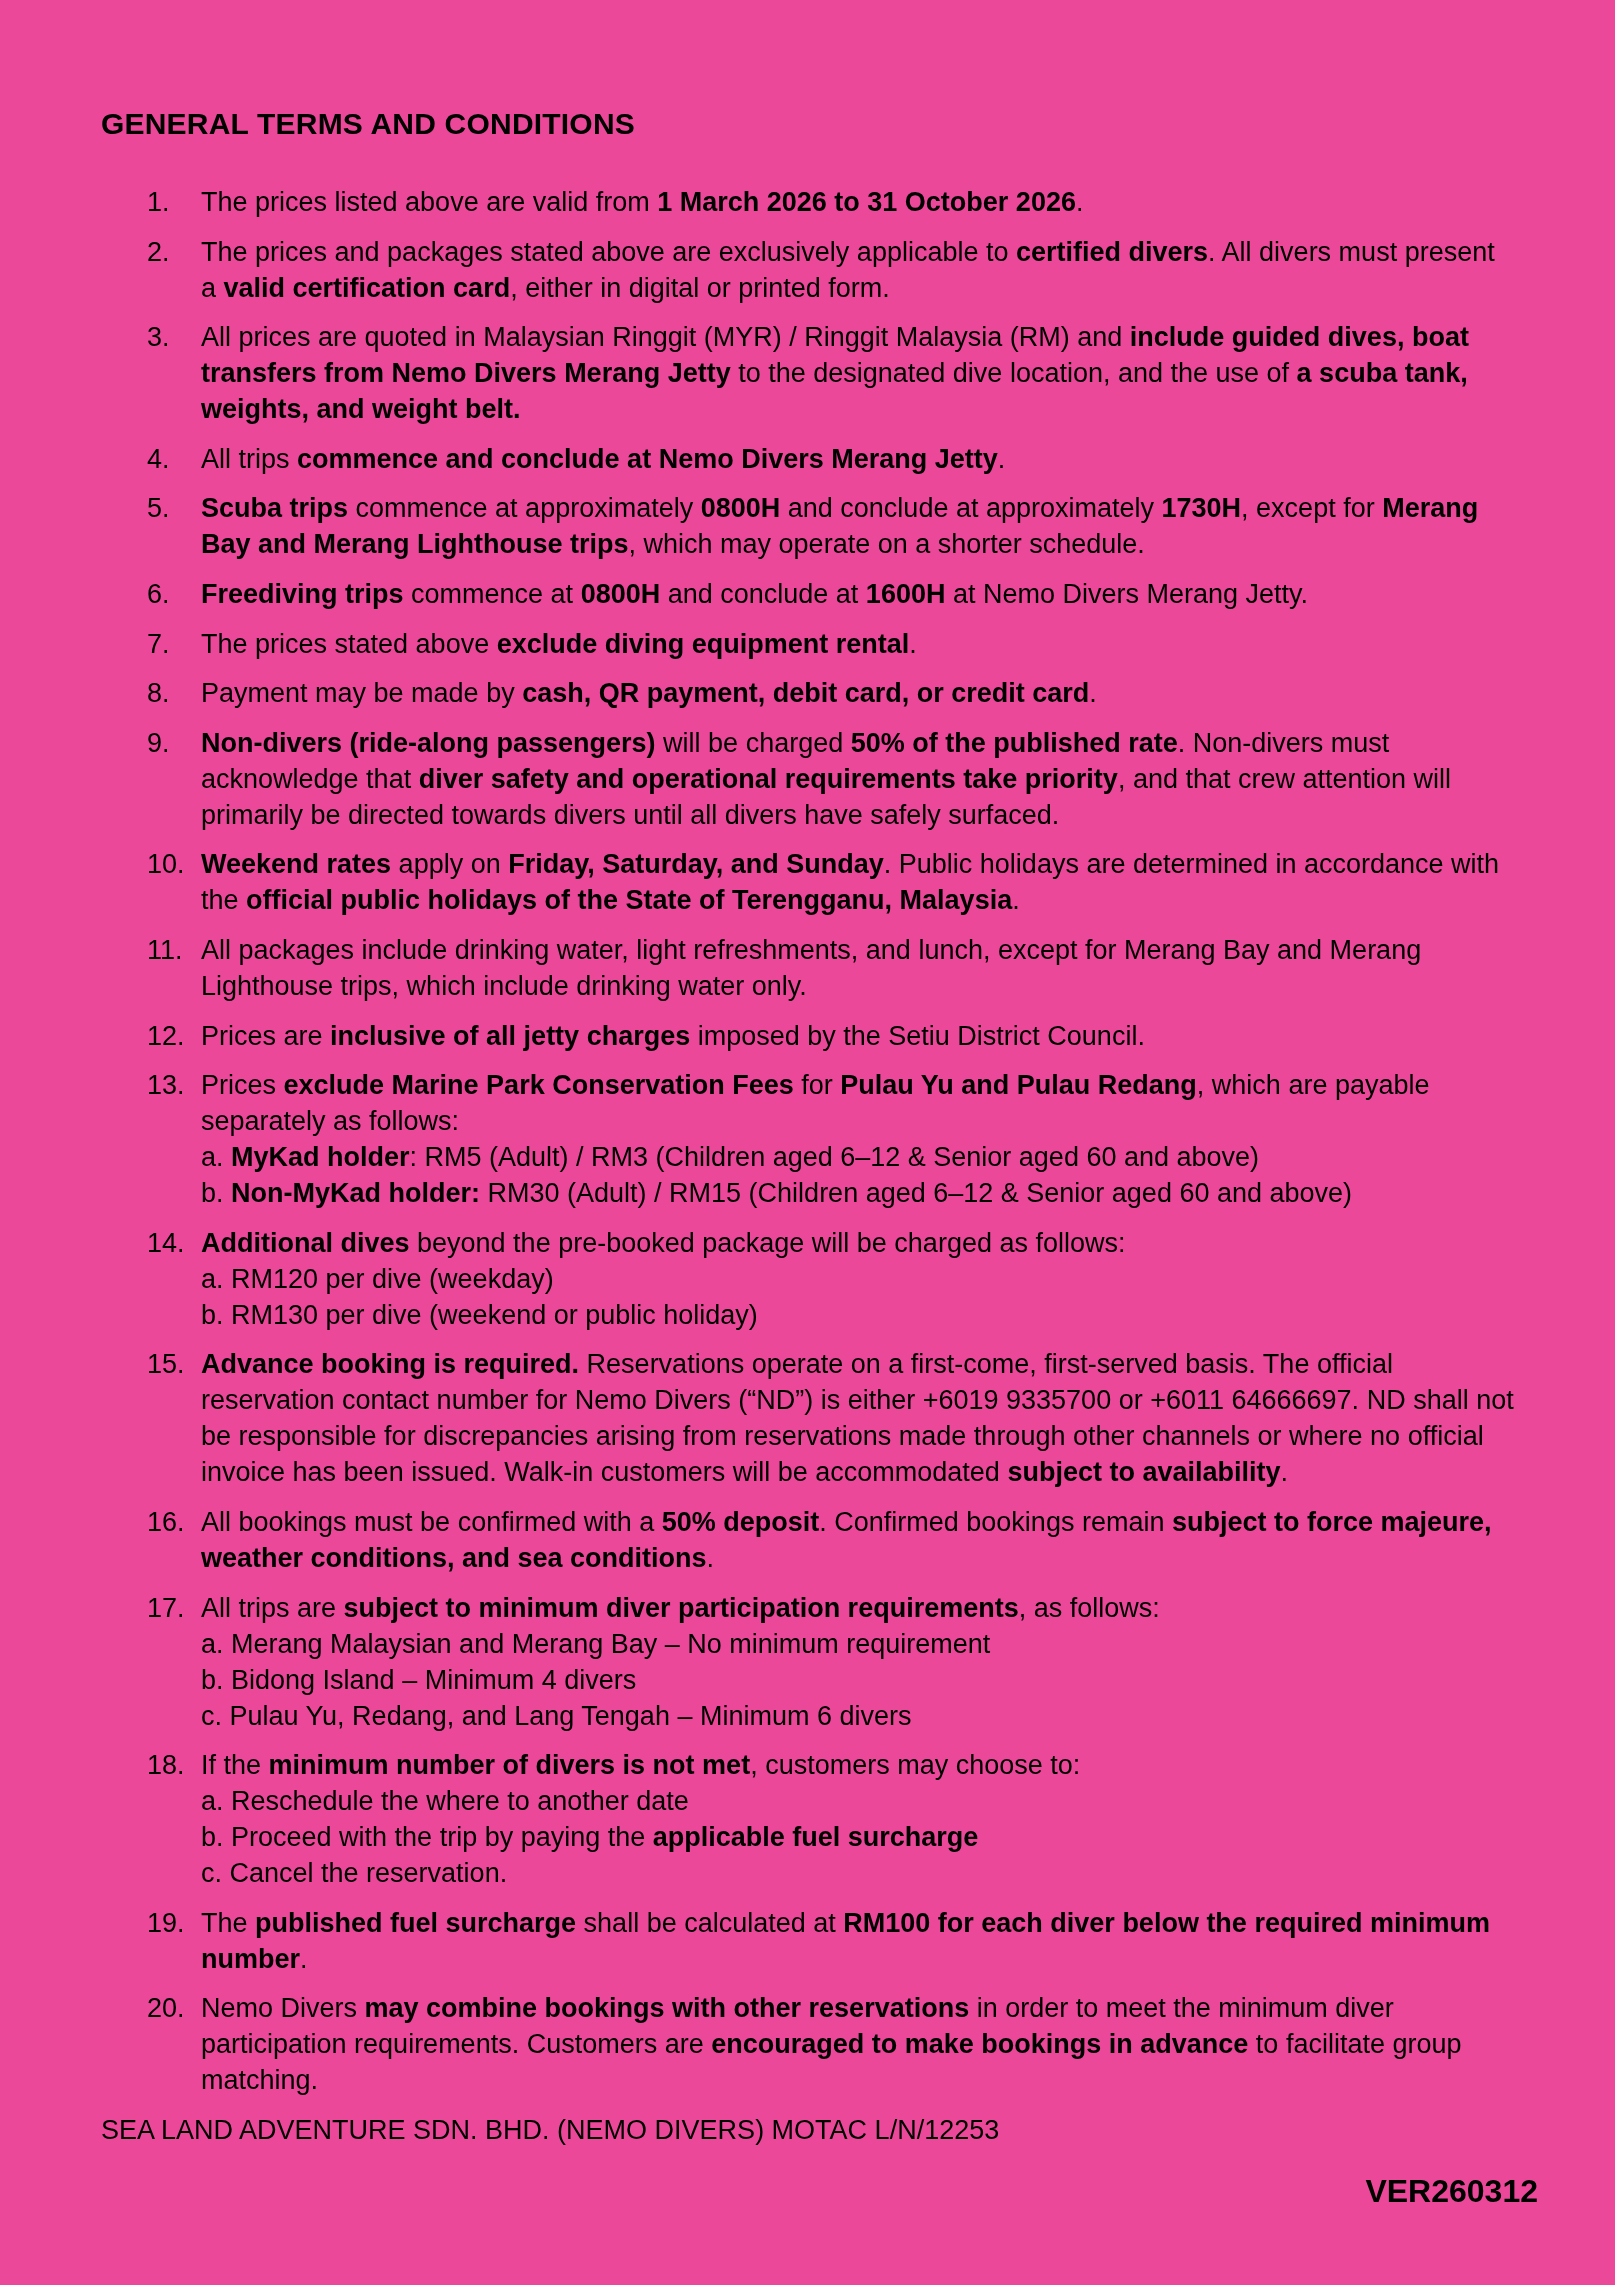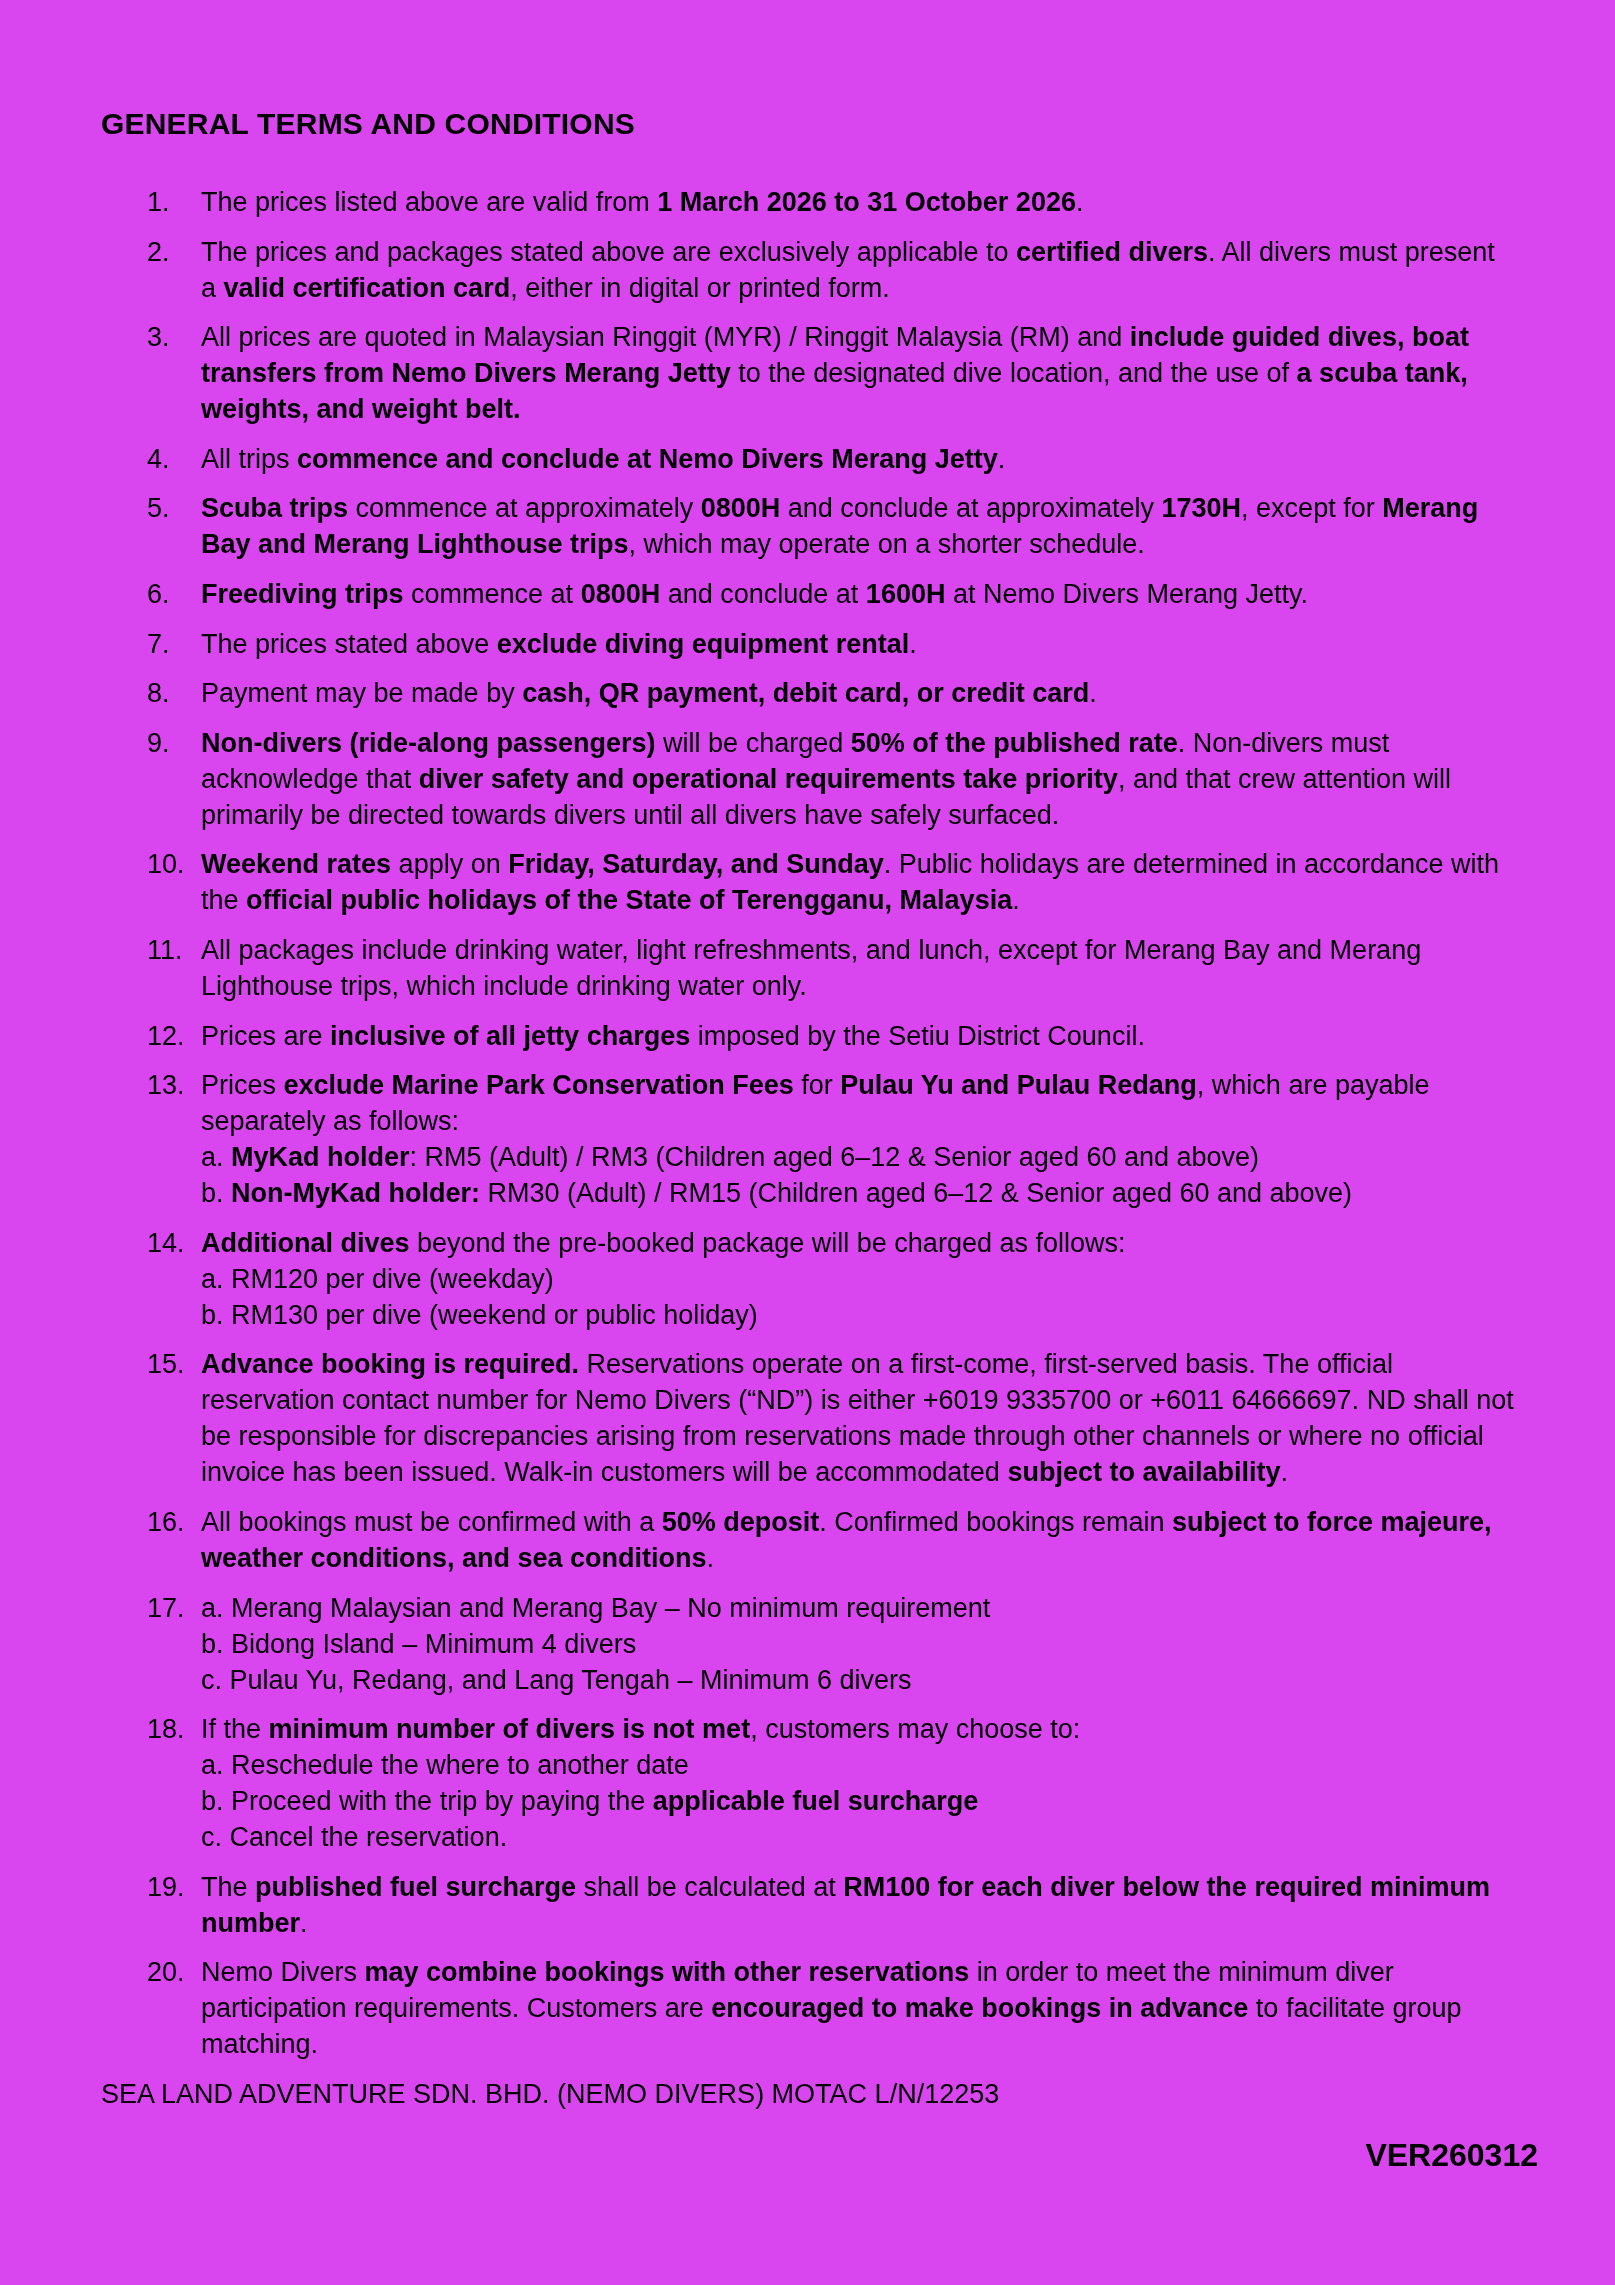--- a/index.html
+++ b/index.html
@@ -5,21 +5,21 @@
   * { margin:0; padding:0; box-sizing:border-box; }
   html,body { background:#ffffff; }
   body {
     width:1616px; height:2285px;
     font-family:"Liberation Sans","DejaVu Sans",sans-serif;
     color:#000000;
   }
   .page {
     position:relative;
     width:1616px; height:2285px;
-    background:#d946ef;
+    background:#ec4899;
     padding:104px 78px 16px 101px;
     overflow:hidden;
   }
   .doc-title {
     font-size:30px;
     font-weight:bold;
     line-height:40px;
     letter-spacing:0.2px;
     margin-bottom:40px;
     white-space:pre;
@@ -138,20 +138,21 @@
         <div class="line"><span class="r">be responsible for discrepancies arising from reservations made through other channels or where no official</span></div>
         <div class="line"><span class="r">invoice has been issued. Walk-in customers will be accommodated </span><span class="b">subject to availability</span><span class="r">.</span></div>
       </div>
       <div class="term">
         <span class="num">16.</span>
         <div class="line"><span class="r">All bookings must be confirmed with a </span><span class="b">50% deposit</span><span class="r">. Confirmed bookings remain </span><span class="b">subject to force majeure,</span></div>
         <div class="line"><span class="b">weather conditions, and sea conditions</span><span class="r">.</span></div>
       </div>
       <div class="term">
         <span class="num">17.</span>
+        <div class="line"><span class="r">All trips are </span><span class="b">subject to minimum diver participation requirements</span><span class="r">, as follows:</span></div>
         <div class="line"><span class="r">a. Merang Malaysian and Merang Bay – No minimum requirement</span></div>
         <div class="line"><span class="r">b. Bidong Island – Minimum 4 divers</span></div>
         <div class="line"><span class="r">c. Pulau Yu, Redang, and Lang Tengah – Minimum 6 divers</span></div>
       </div>
       <div class="term">
         <span class="num">18.</span>
         <div class="line"><span class="r">If the </span><span class="b">minimum number of divers is not met</span><span class="r">, customers may choose to:</span></div>
         <div class="line"><span class="r">a. Reschedule the where to another date</span></div>
         <div class="line"><span class="r">b. Proceed with the trip by paying the </span><span class="b">applicable fuel surcharge</span></div>
         <div class="line"><span class="r">c. Cancel the reservation.</span></div>

